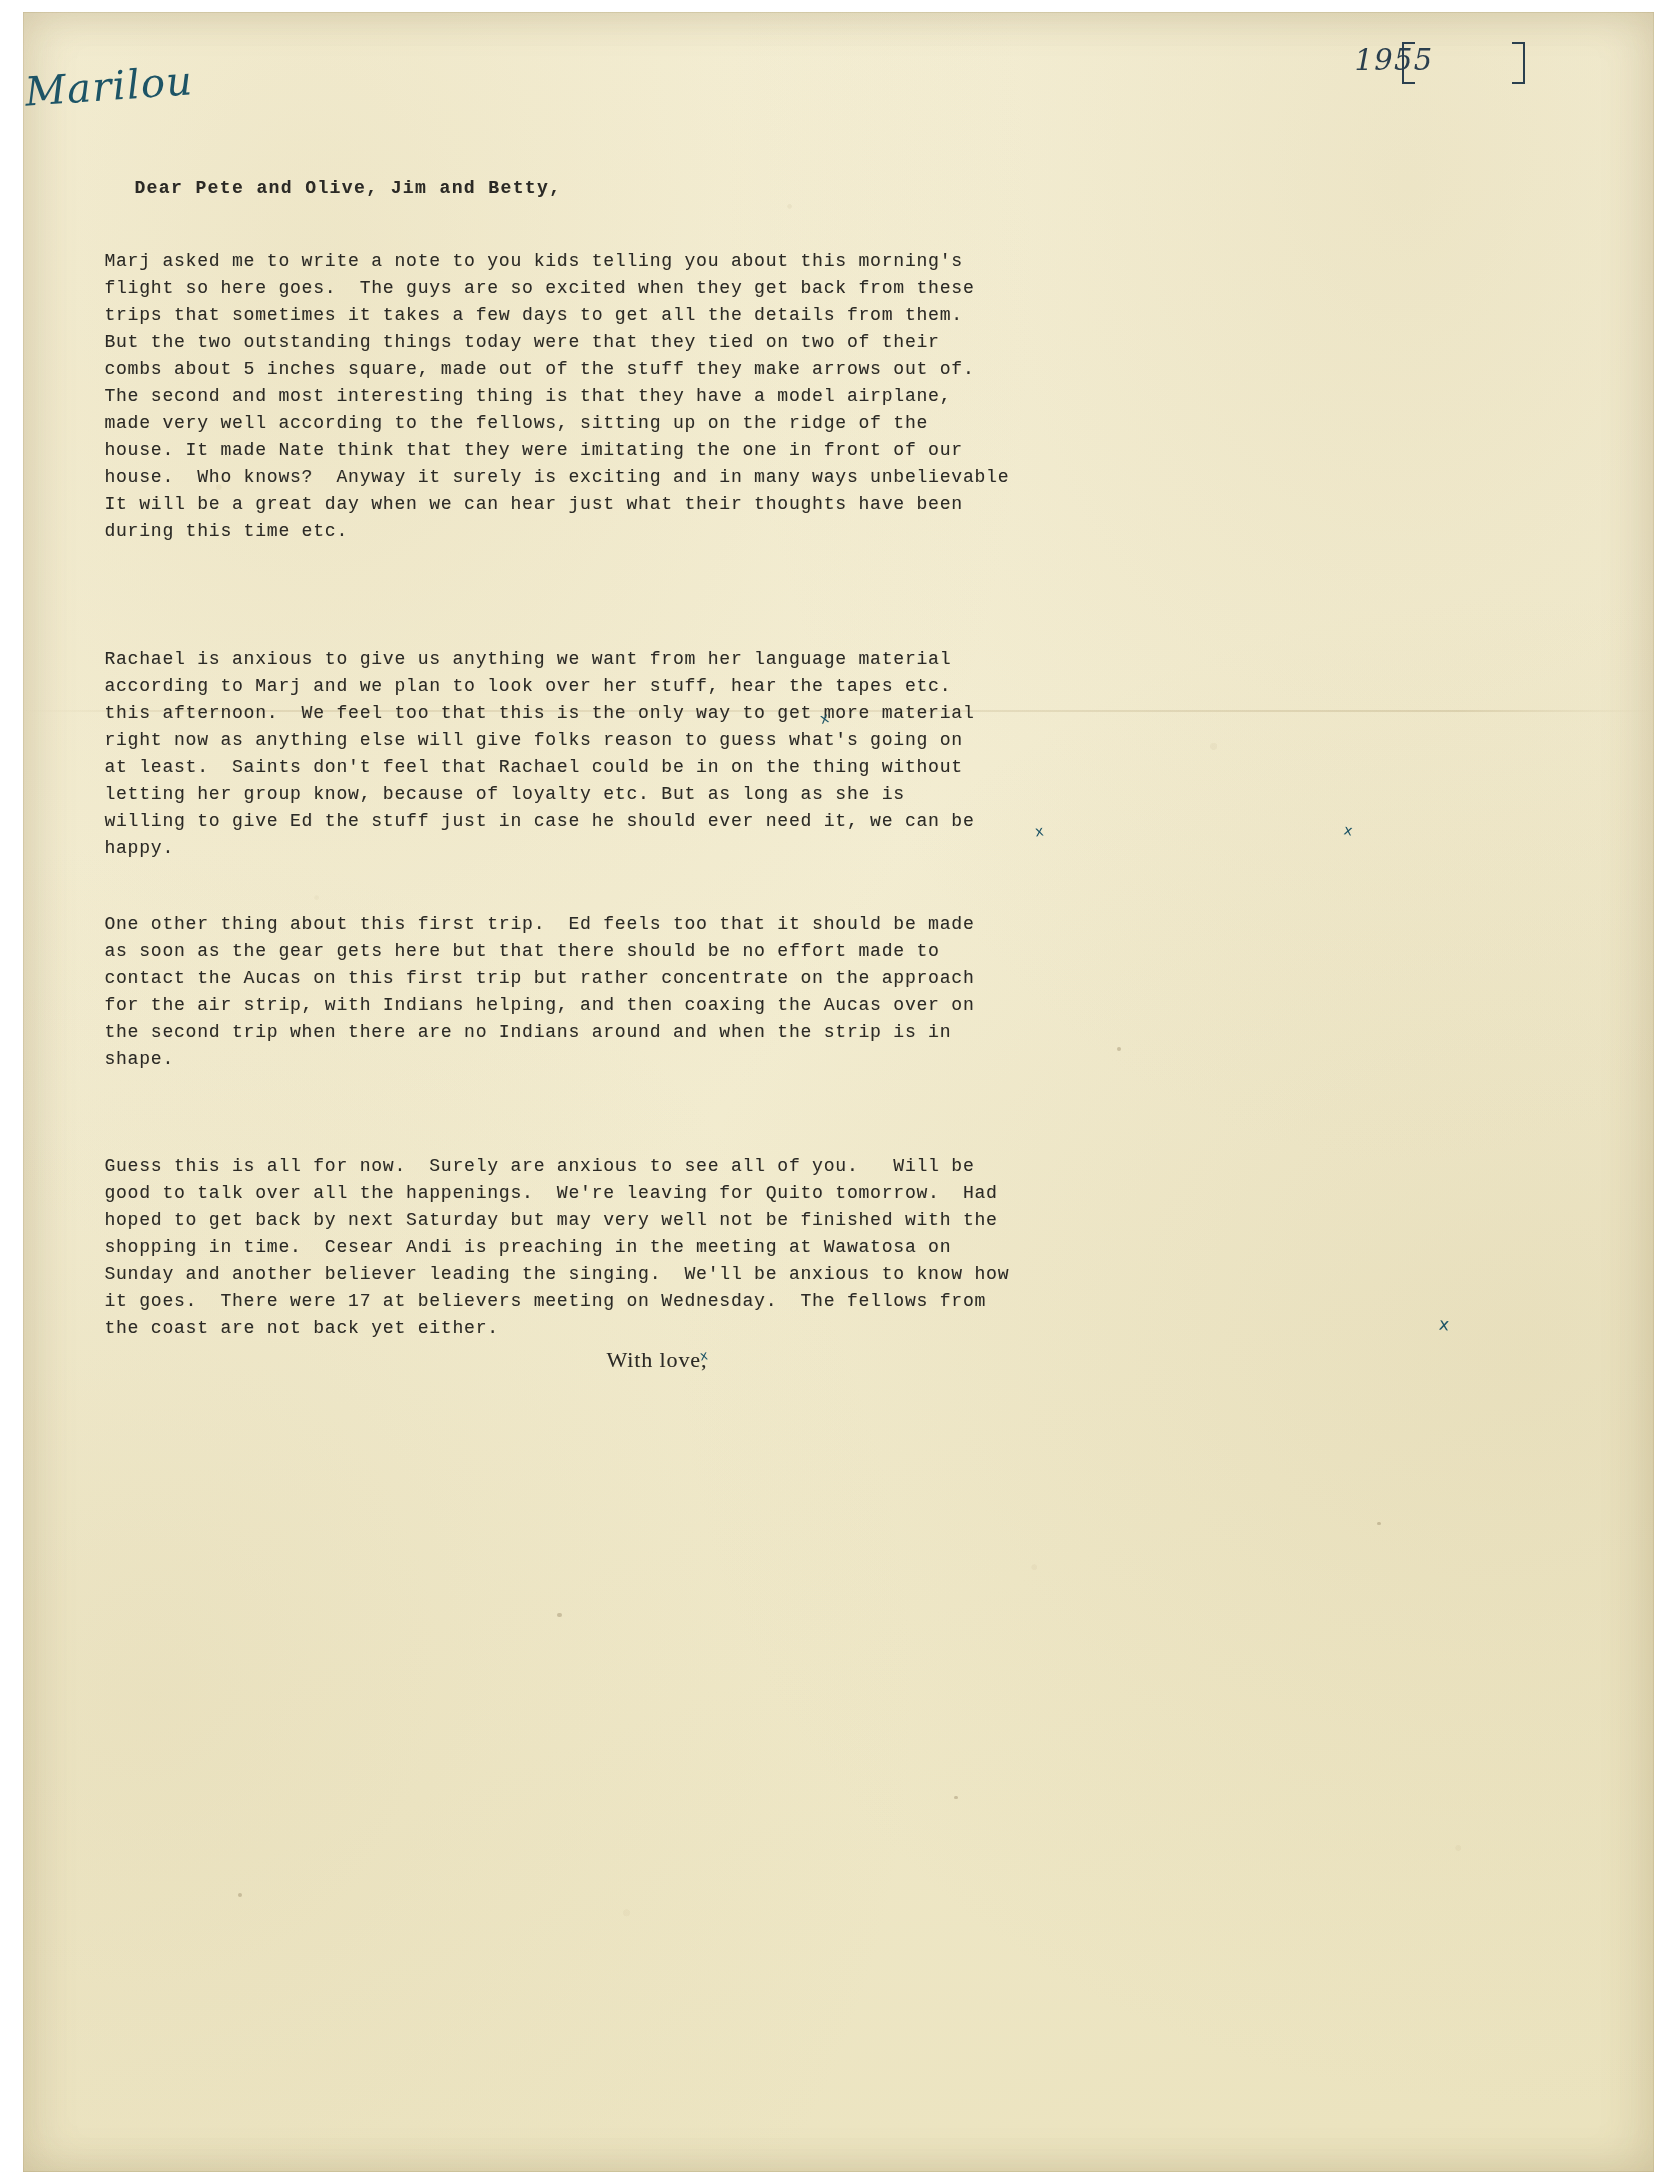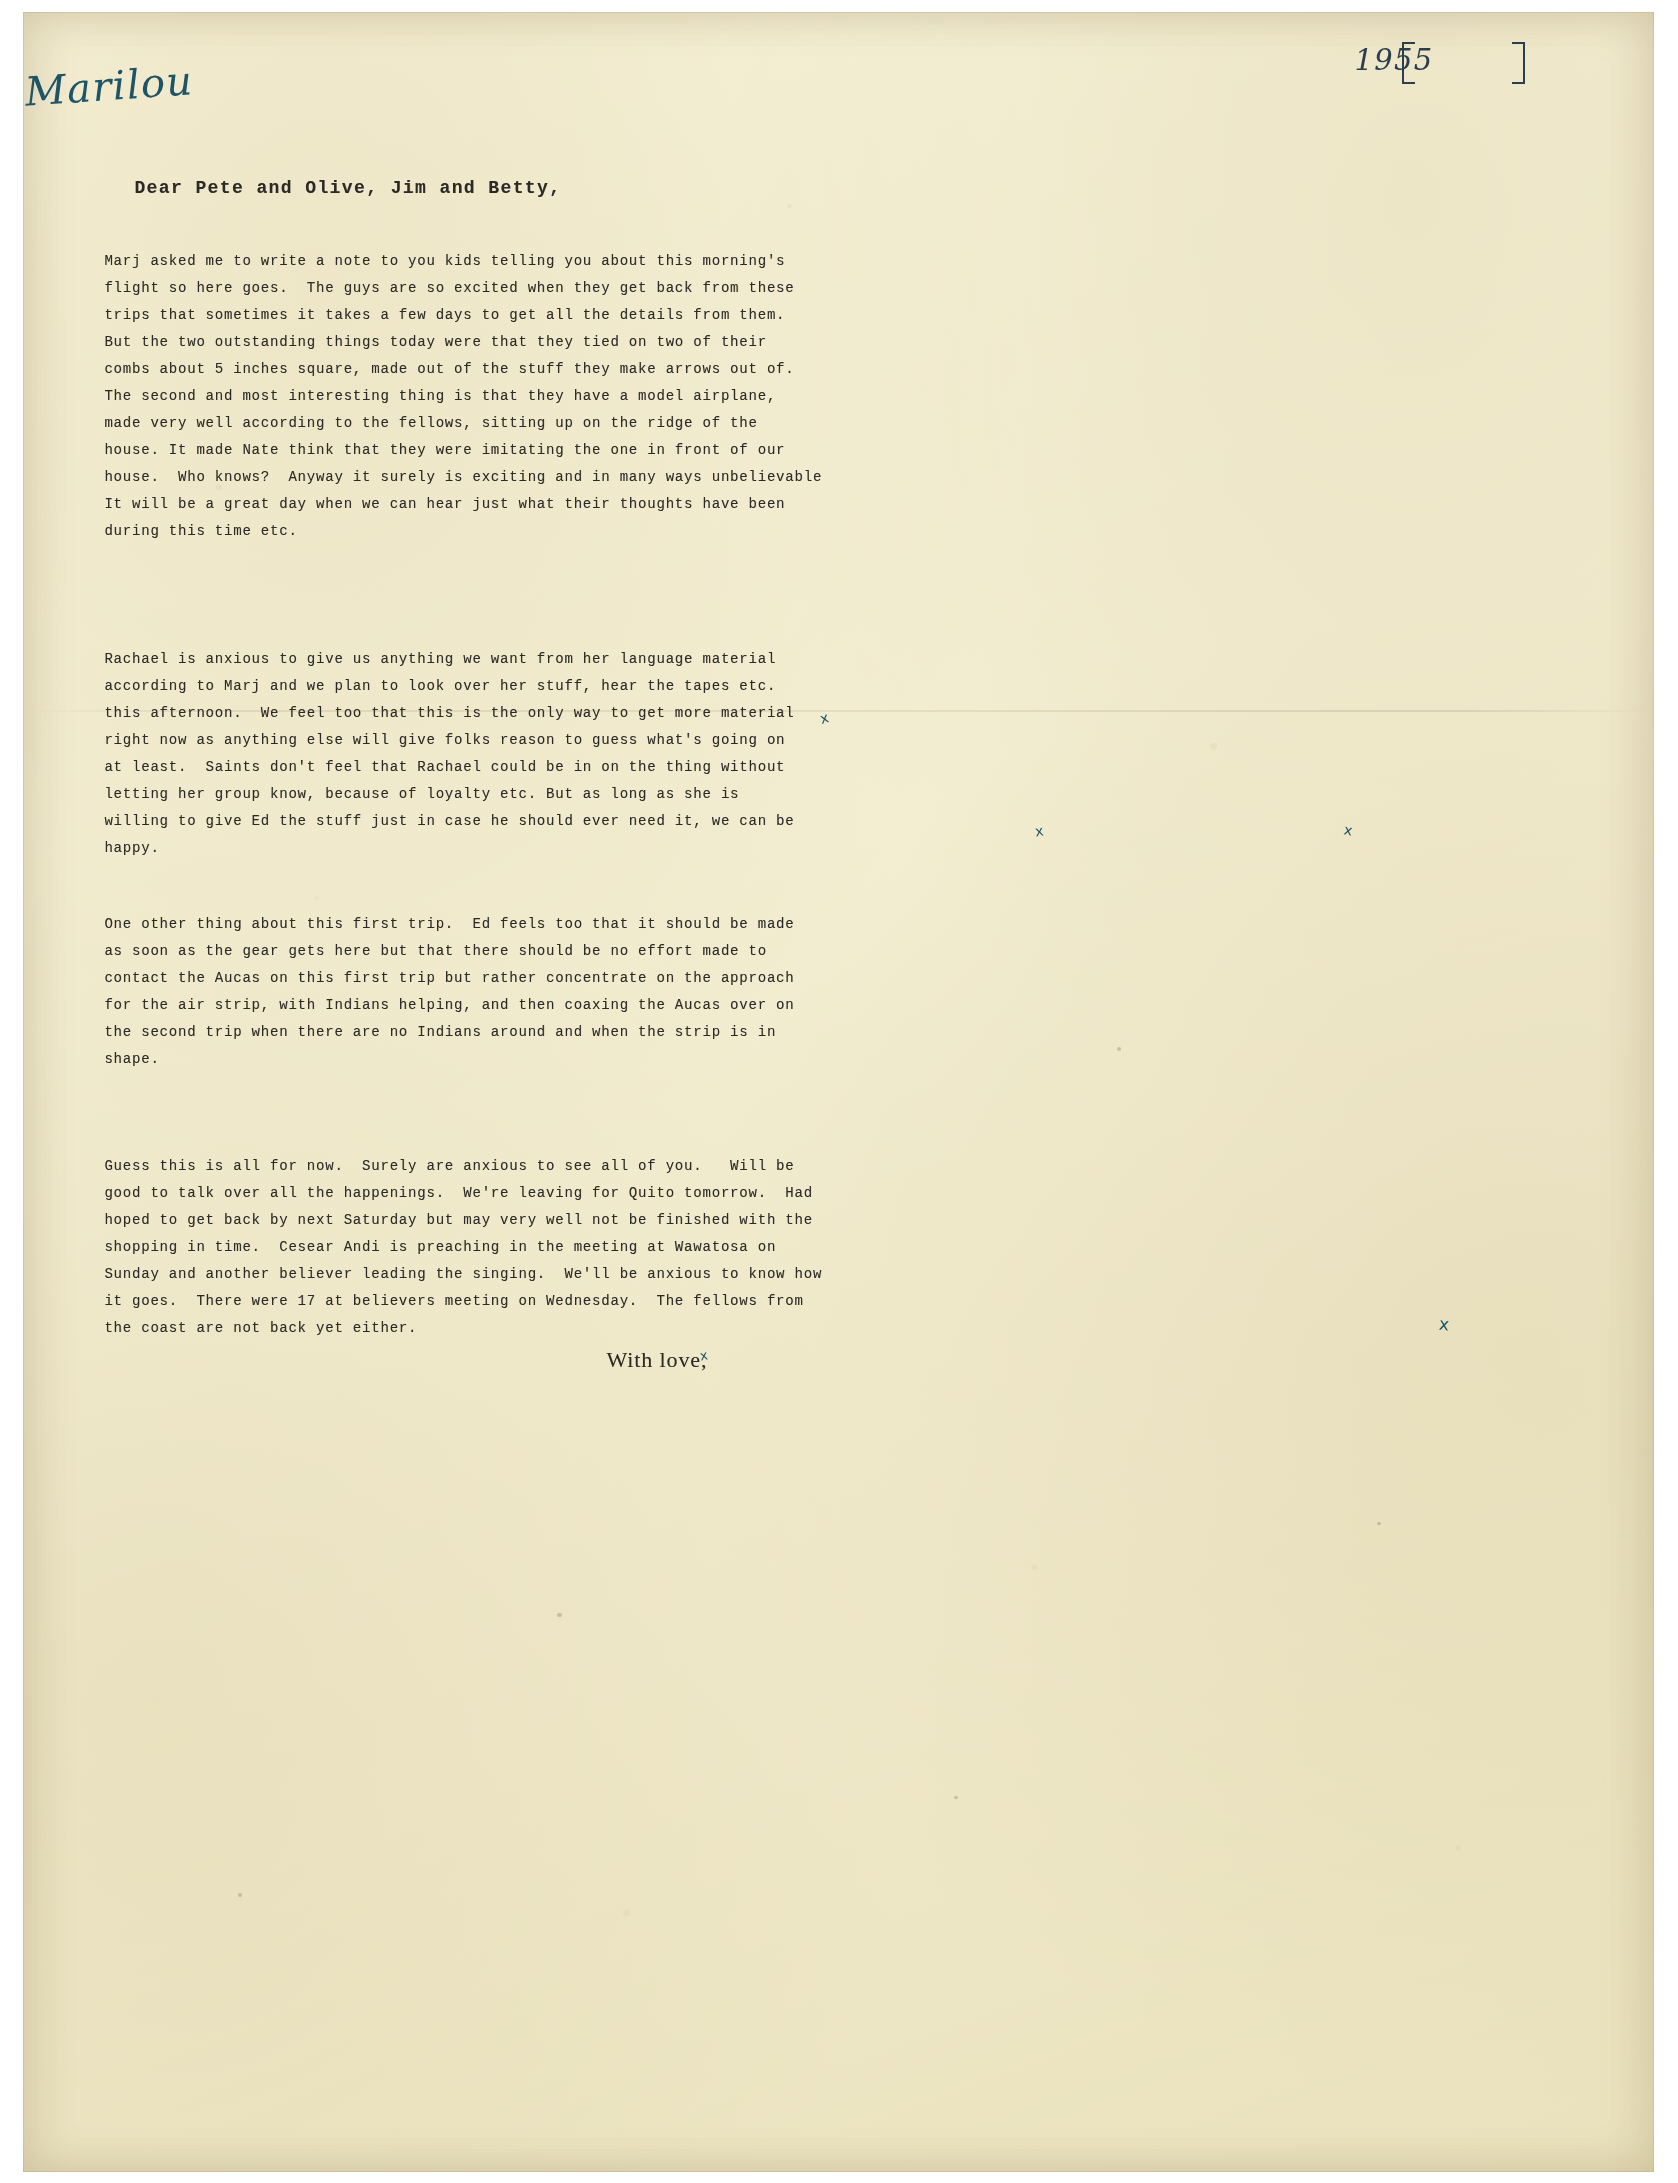--- a/index.html
+++ b/index.html
@@ -69,21 +69,21 @@
     height: 2px;
     background: linear-gradient(90deg, rgba(170,150,105,0) 0%, rgba(170,150,105,0.22) 12%, rgba(170,150,105,0.18) 55%, rgba(170,150,105,0.28) 88%, rgba(170,150,105,0) 100%);
     pointer-events: none;
   }
 
   
   .typed {
     position: absolute;
     color: #2b2a26;
     font-family: "Liberation Mono", monospace;
-    font-size: 14px;
+    font-size: 18px;
     line-height: 27px;
     letter-spacing: 0.8px;
     white-space: pre;
     text-shadow: 0.3px 0.3px 0 rgba(60,55,40,0.28);
   }
   .salutation {
     left: 81px;
     top: 163px;
     font-weight: bold;
     letter-spacing: 1.4px;

